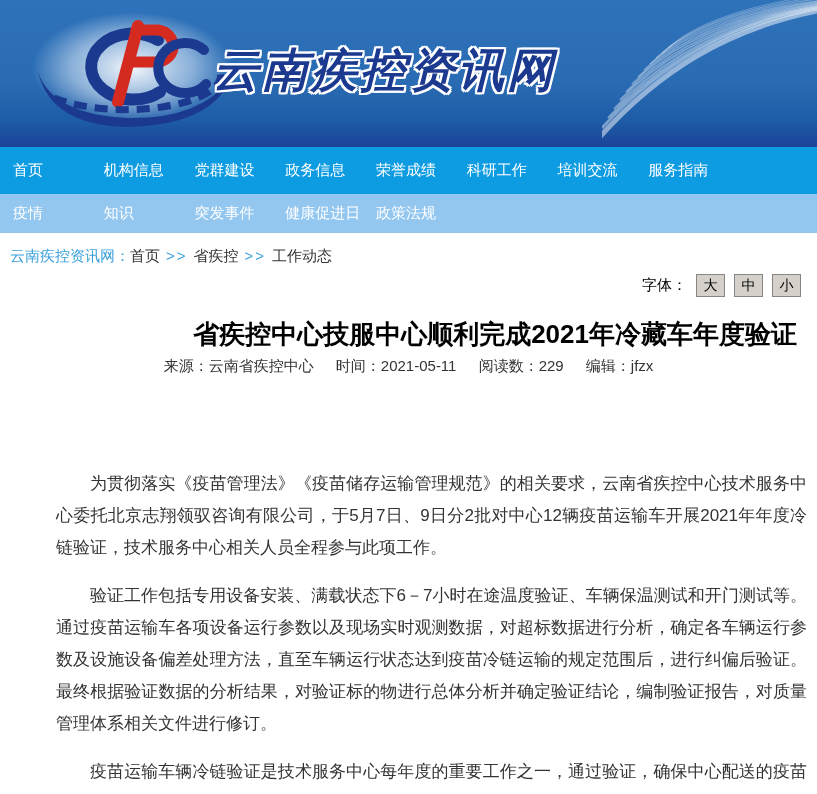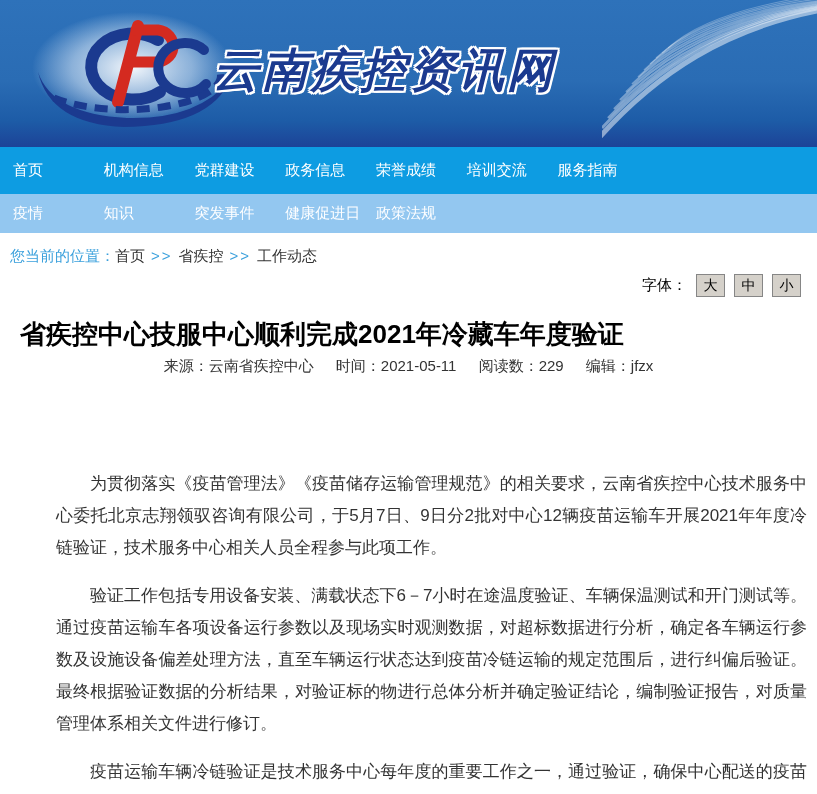--- a/index.html
+++ b/index.html
@@ -41,21 +41,21 @@
   .breadcrumb a { color:#333; text-decoration:none; cursor:pointer; }
   
   .fontsize-bar { text-align:right; margin:8px 16px 0; font-size:15px; color:#000; }
   .fs-btn {
     display:inline-block; width:29px; height:23px; line-height:21px;
     text-align:center; background:#d5d1ca; border:1px solid #868686;
     font-size:14px; color:#000; margin-left:9px; cursor:pointer;
   }
   
   .article-title {
-    text-align:left; margin:20px 20px 0;
+    text-align:right; margin:20px 20px 0;
     font-size:26px; font-weight:bold; color:#000;
   }
   .article-meta { text-align:center; margin-top:5px; font-size:15px; color:#333; }
   .article-meta span { margin:0 9px; }
   .article-body {
     margin:92px 10px 0; font-size:17px; color:#333;
     line-height:32px; text-align:justify;
   }
   .article-body p { text-indent:2em; margin-bottom:16px;margin-left:46px; }
 </style>
@@ -103,33 +103,34 @@
     <path d="M66,48 C102,15 172,1 225,-6" fill="none" stroke="rgba(255,255,255,0.28)" stroke-width="1.1"></path>
   </svg>
 </div>
 
 <div class="nav-row nav-row1">
   <a class="nav-item">首页</a>
   <a class="nav-item">机构信息</a>
   <a class="nav-item">党群建设</a>
   <a class="nav-item">政务信息</a>
   <a class="nav-item">荣誉成绩</a>
+  <a class="nav-item">科研工作</a>
   <a class="nav-item">培训交流</a>
   <a class="nav-item">服务指南</a>
 </div>
 <div class="nav-row nav-row2">
   <a class="nav-item">疫情</a>
   <a class="nav-item">知识</a>
   <a class="nav-item">突发事件</a>
   <a class="nav-item">健康促进日</a>
   <a class="nav-item">政策法规</a>
 </div>
 
 <div class="breadcrumb">
-  <span class="loc-label">您当前的位置：</span><a>首页</a><span class="sep">&gt;&gt;</span><a>省疾控</a><span class="sep">&gt;&gt;</span><a>工作动态</a>
+  <span class="loc-label">云南疾控资讯网：</span><a>首页</a><span class="sep">&gt;&gt;</span><a>省疾控</a><span class="sep">&gt;&gt;</span><a>工作动态</a>
 </div>
 
 <div class="fontsize-bar">
   <span>字体：</span><span class="fs-btn">大</span><span class="fs-btn">中</span><span class="fs-btn">小</span>
 </div>
 
 <h1 class="article-title">省疾控中心技服中心顺利完成2021年冷藏车年度验证</h1>
 
 <div class="article-meta">
   <span>来源：云南省疾控中心</span>

